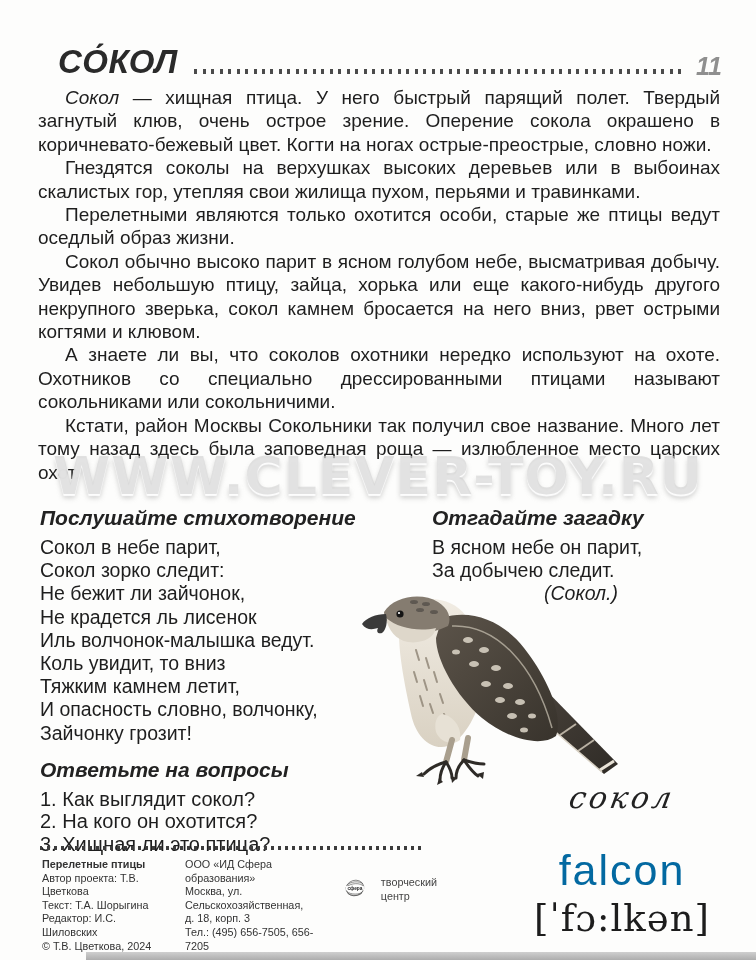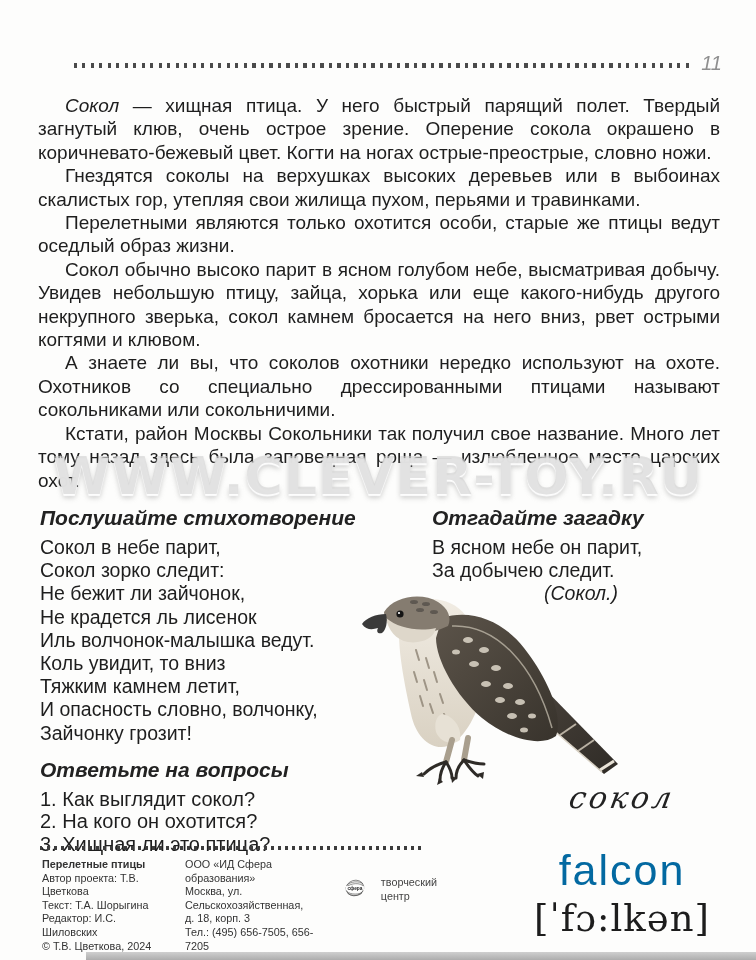--- a/index.html
+++ b/index.html
@@ -11,23 +11,23 @@
   
   .header{position:absolute; left:58px; right:34px; top:28px; display:flex; align-items:flex-end;}
   .title{
     margin:0; font-size:33px; font-weight:bold; font-style:italic;
     letter-spacing:.5px; color:#2a2a2a; white-space:nowrap;
   }
   .leader{
     flex:1; height:5px; margin:0 10px 7px 16px;
     background:repeating-linear-gradient(90deg,#4b4b4b 0 3px,transparent 3px 8.5px);
   }
-  .pagenum{font-size:20px; font-weight:normal; font-style:italic; color:#8f8f8f; padding-bottom:0px;margin-top:24px;}
-  
-  .bodytext{position:absolute; left:38px; top:94px; width:682px; font-size:19px; line-height:23.4px; text-align:justify;}
+  .pagenum{font-size:25px; font-weight:bold; font-style:italic; color:#8f8f8f; padding-bottom:0px;margin-top:24px;}
+  
+  .bodytext{position:absolute; left:38px; top:86px; width:682px; font-size:19px; line-height:23.4px; text-align:justify;}
   .bodytext p{margin:0; text-indent:27px;}
   .ital{font-style:italic;}
   
   .watermark{
     position:absolute; left:0; top:446px; width:100%; text-align:center;
     font-family:"DejaVu Sans", sans-serif; font-size:52px; font-weight:800;
     color:rgba(208,208,208,.6); letter-spacing:1px;
     text-shadow:0 2px 1px rgba(255,255,255,.95), 0 4px 5px rgba(140,140,140,.4);
     z-index:6; pointer-events:none; white-space:nowrap;
   }
@@ -65,20 +65,21 @@
   
   .edge-strip{position:absolute; left:86px; right:0; top:952px; height:8px;
     background:linear-gradient(#cfcfcf,#adadad);}
 </style>
 </head>
 <body>
 
 <div class="page">
 
   <div class="header">
+    <h1 class="title">СО́КОЛ</h1>
     <div class="leader"></div>
     <div class="pagenum">11</div>
   </div>
 
   <div class="bodytext">
     <p><span class="ital">Сокол</span><span> — хищная птица. У него быстрый парящий полет. Твердый загнутый клюв, очень острое зрение. Оперение сокола окрашено в коричневато-бежевый цвет. Когти на ногах острые-преострые, словно ножи.</span></p>
     <p>Гнездятся соколы на верхушках высоких деревьев или в выбоинах скалистых гор, утепляя свои жилища пухом, перьями и травинками.</p>
     <p>Перелетными являются только охотится особи, старые же птицы ведут оседлый образ жизни.</p>
     <p>Сокол обычно высоко парит в ясном голубом небе, высматривая добычу. Увидев небольшую птицу, зайца, хорька или еще какого-нибудь другого некрупного зверька, сокол камнем бросается на него вниз, рвет острыми когтями и клювом.</p>
     <p>А знаете ли вы, что соколов охотники нередко используют на охоте. Охотников со специально дрессированными птицами называют сокольниками или сокольничими.</p>

